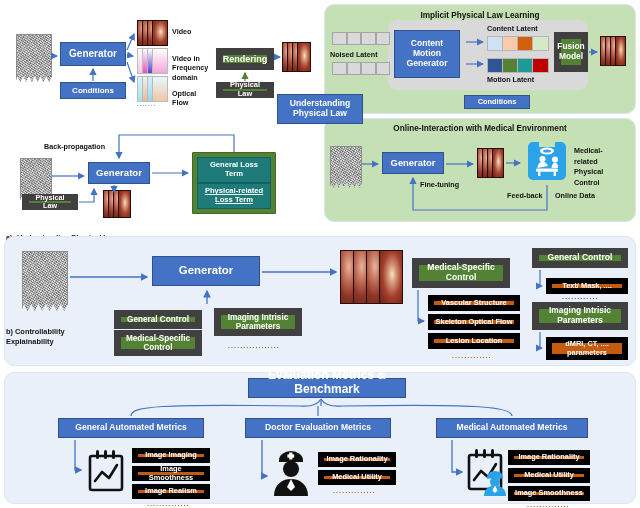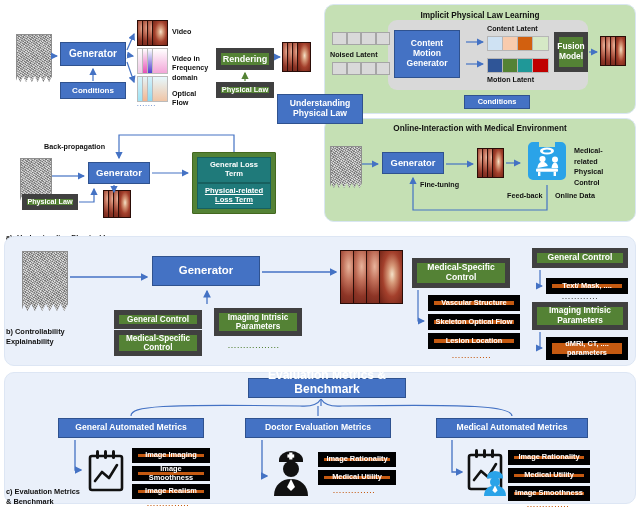--- a/index.html
+++ b/index.html
@@ -30,21 +30,21 @@
     font-size:8.2px;font-weight:bold;color:#111;text-align:center;
     width:100%;
   }
 
   
   .box{
     display:flex;align-items:center;justify-content:center;text-align:center;
     color:#fff;font-weight:bold;line-height:1.15;
   }
   .blue{background:#4472c4;border:1px solid #2f528f;}
-  .green{background:#548235;border:5px solid #404040;}
+  .green{background:#548235;border:7px solid #404040;}
   .teal{background:#1f7a7a;border:1px solid #17605f;}
   .orange{background:#c55a11;border:6px solid #000000;}
   .greenbig{background:#548235;border:1px solid #44681f;border-radius:1px;}
 
   
   svg.ovl{position:absolute;left:0;top:0;width:640px;height:508px;pointer-events:none;}
 
   
   .noise{
     position:absolute;
@@ -426,24 +426,20 @@
     <span>Image Rationality</span>
   </div>
   <div class="abs box orange" style="left:508px;top:468px;width:82px;height:15px;font-size:7.4px;">
     <span>Medical Utility</span>
   </div>
   <div class="abs box orange" style="left:508px;top:486px;width:82px;height:15px;font-size:7.4px;">
     <span>Image Smoothness</span>
   </div>
   <div class="abs dots-o" style="left:527px;top:501px;">..............</div>
 
-  <div class="abs sec-label" style="left:6px;top:478px;white-space:pre-line;">
-    <span>c) Evaluation Metrics
-&amp; Benchmark</span>
-  </div>
 
   <svg class="ovl">
     <defs>
       <marker id="ab" markerWidth="6" markerHeight="6" refX="5" refY="3" orient="auto">
         <path d="M0,0 L6,3 L0,6 z" fill="#4472c4"></path>
       </marker>
       <marker id="ag" markerWidth="6" markerHeight="6" refX="5" refY="3" orient="auto">
         <path d="M0,0 L6,3 L0,6 z" fill="#548235"></path>
       </marker>
     </defs>

